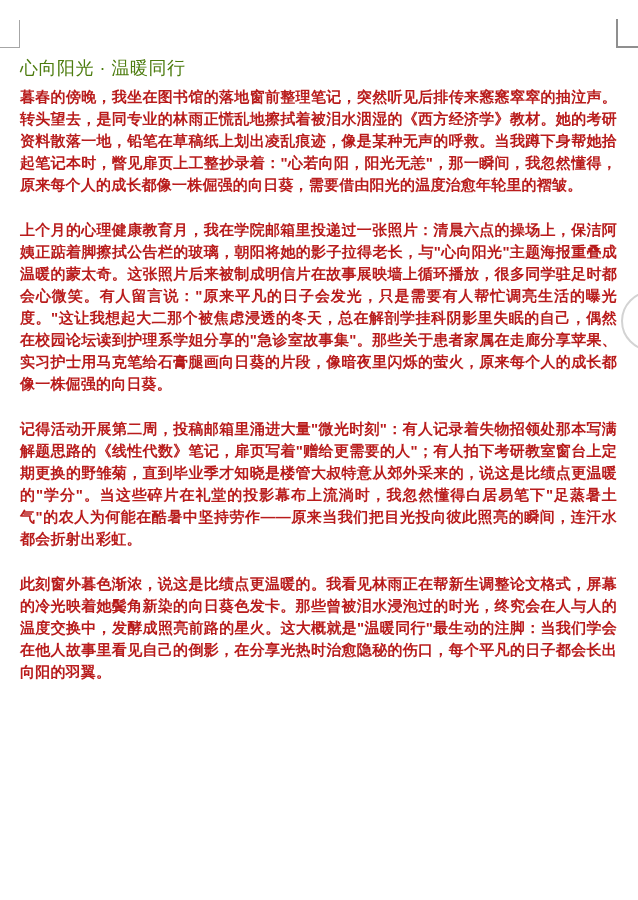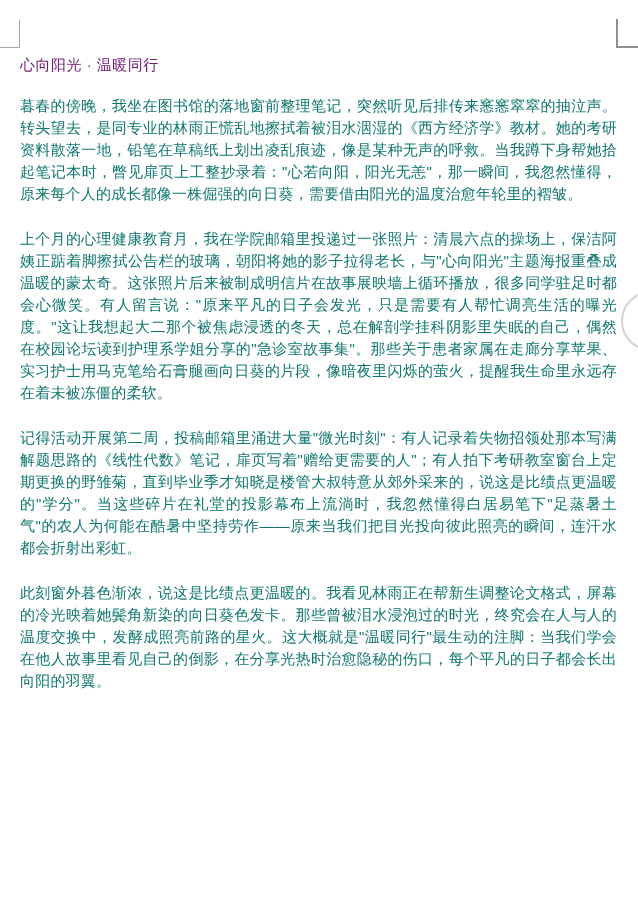--- a/index.html
+++ b/index.html
@@ -15,34 +15,35 @@
     font-family: "Liberation Sans", "DejaVu Sans", sans-serif;
   }
   .doc {
     position: absolute;
     left: 20px;
     right: 21px;
     top: 56px;
     color: #3a3a3a;
   }
   .title {
-    font-size: 15px;
+    font-size: 18px;
     font-weight: 400;
     letter-spacing: 0.5px;
-    margin: 0 0 20px 0;
-    color: #701a75;
+    margin: 0 0 6px 0;
+    color: #4d7c0f;
   }
   .doc p {
     margin: 0 0 23px 0;
     font-size: 15px;
     line-height: 22px;
     text-align: justify;
     text-justify: inter-ideograph;
     letter-spacing: 0.2px;
-    color: #0f766e;
+    color: #b91c1c;
+    font-weight: bold;
   }
   
   .mark {
     position: absolute;
     background: #a6a6a6;
   }
   .tl-v { left: 19px;  top: 20px; width: 1px;  height: 28px; }
   .tl-h { left: 0px;   top: 47px; width: 20px; height: 1px;  }
   .tr-v { left: 616px; top: 19px; width: 2px;  height: 29px; background:#8f8f8f; }
   .tr-h { left: 616px; top: 46px; width: 22px; height: 2px;  background:#8f8f8f; }
@@ -65,20 +66,20 @@
 <div>
 
   <div class="mark tl-v"></div>
   <div class="mark tl-h"></div>
   <div class="mark tr-v"></div>
   <div class="mark tr-h"></div>
 
   <div class="doc">
     <div class="title">心向阳光 · 温暖同行</div>
     <p>暮春的傍晚，我坐在图书馆的落地窗前整理笔记，突然听见后排传来窸窸窣窣的抽泣声。转头望去，是同专业的林雨正慌乱地擦拭着被泪水洇湿的《西方经济学》教材。她的考研资料散落一地，铅笔在草稿纸上划出凌乱痕迹，像是某种无声的呼救。当我蹲下身帮她拾起笔记本时，瞥见扉页上工整抄录着："心若向阳，阳光无恙"，那一瞬间，我忽然懂得，原来每个人的成长都像一株倔强的向日葵，需要借由阳光的温度治愈年轮里的褶皱。</p>
-    <p>上个月的心理健康教育月，我在学院邮箱里投递过一张照片：清晨六点的操场上，保洁阿姨正踮着脚擦拭公告栏的玻璃，朝阳将她的影子拉得老长，与"心向阳光"主题海报重叠成温暖的蒙太奇。这张照片后来被制成明信片在故事展映墙上循环播放，很多同学驻足时都会心微笑。有人留言说："原来平凡的日子会发光，只是需要有人帮忙调亮生活的曝光度。"这让我想起大二那个被焦虑浸透的冬天，总在解剖学挂科阴影里失眠的自己，偶然在校园论坛读到护理系学姐分享的"急诊室故事集"。那些关于患者家属在走廊分享苹果、实习护士用马克笔给石膏腿画向日葵的片段，像暗夜里闪烁的萤火，提醒我生命里永远存在着未被冻僵的柔软。</p>
+    <p>上个月的心理健康教育月，我在学院邮箱里投递过一张照片：清晨六点的操场上，保洁阿姨正踮着脚擦拭公告栏的玻璃，朝阳将她的影子拉得老长，与"心向阳光"主题海报重叠成温暖的蒙太奇。这张照片后来被制成明信片在故事展映墙上循环播放，很多同学驻足时都会心微笑。有人留言说："原来平凡的日子会发光，只是需要有人帮忙调亮生活的曝光度。"这让我想起大二那个被焦虑浸透的冬天，总在解剖学挂科阴影里失眠的自己，偶然在校园论坛读到护理系学姐分享的"急诊室故事集"。那些关于患者家属在走廊分享苹果、实习护士用马克笔给石膏腿画向日葵的片段，像暗夜里闪烁的萤火，原来每个人的成长都像一株倔强的向日葵。</p>
     <p>记得活动开展第二周，投稿邮箱里涌进大量"微光时刻"：有人记录着失物招领处那本写满解题思路的《线性代数》笔记，扉页写着"赠给更需要的人"；有人拍下考研教室窗台上定期更换的野雏菊，直到毕业季才知晓是楼管大叔特意从郊外采来的，说这是比绩点更温暖的"学分"。当这些碎片在礼堂的投影幕布上流淌时，我忽然懂得白居易笔下"足蒸暑土气"的农人为何能在酷暑中坚持劳作——原来当我们把目光投向彼此照亮的瞬间，连汗水都会折射出彩虹。</p>
     <p>此刻窗外暮色渐浓，说这是比绩点更温暖的。我看见林雨正在帮新生调整论文格式，屏幕的冷光映着她鬓角新染的向日葵色发卡。那些曾被泪水浸泡过的时光，终究会在人与人的温度交换中，发酵成照亮前路的星火。这大概就是"温暖同行"最生动的注脚：当我们学会在他人故事里看见自己的倒影，在分享光热时治愈隐秘的伤口，每个平凡的日子都会长出向阳的羽翼。</p>
   </div>
 
   <div class="edge-circle"></div>
 
 </div>
 
 </body></html>

